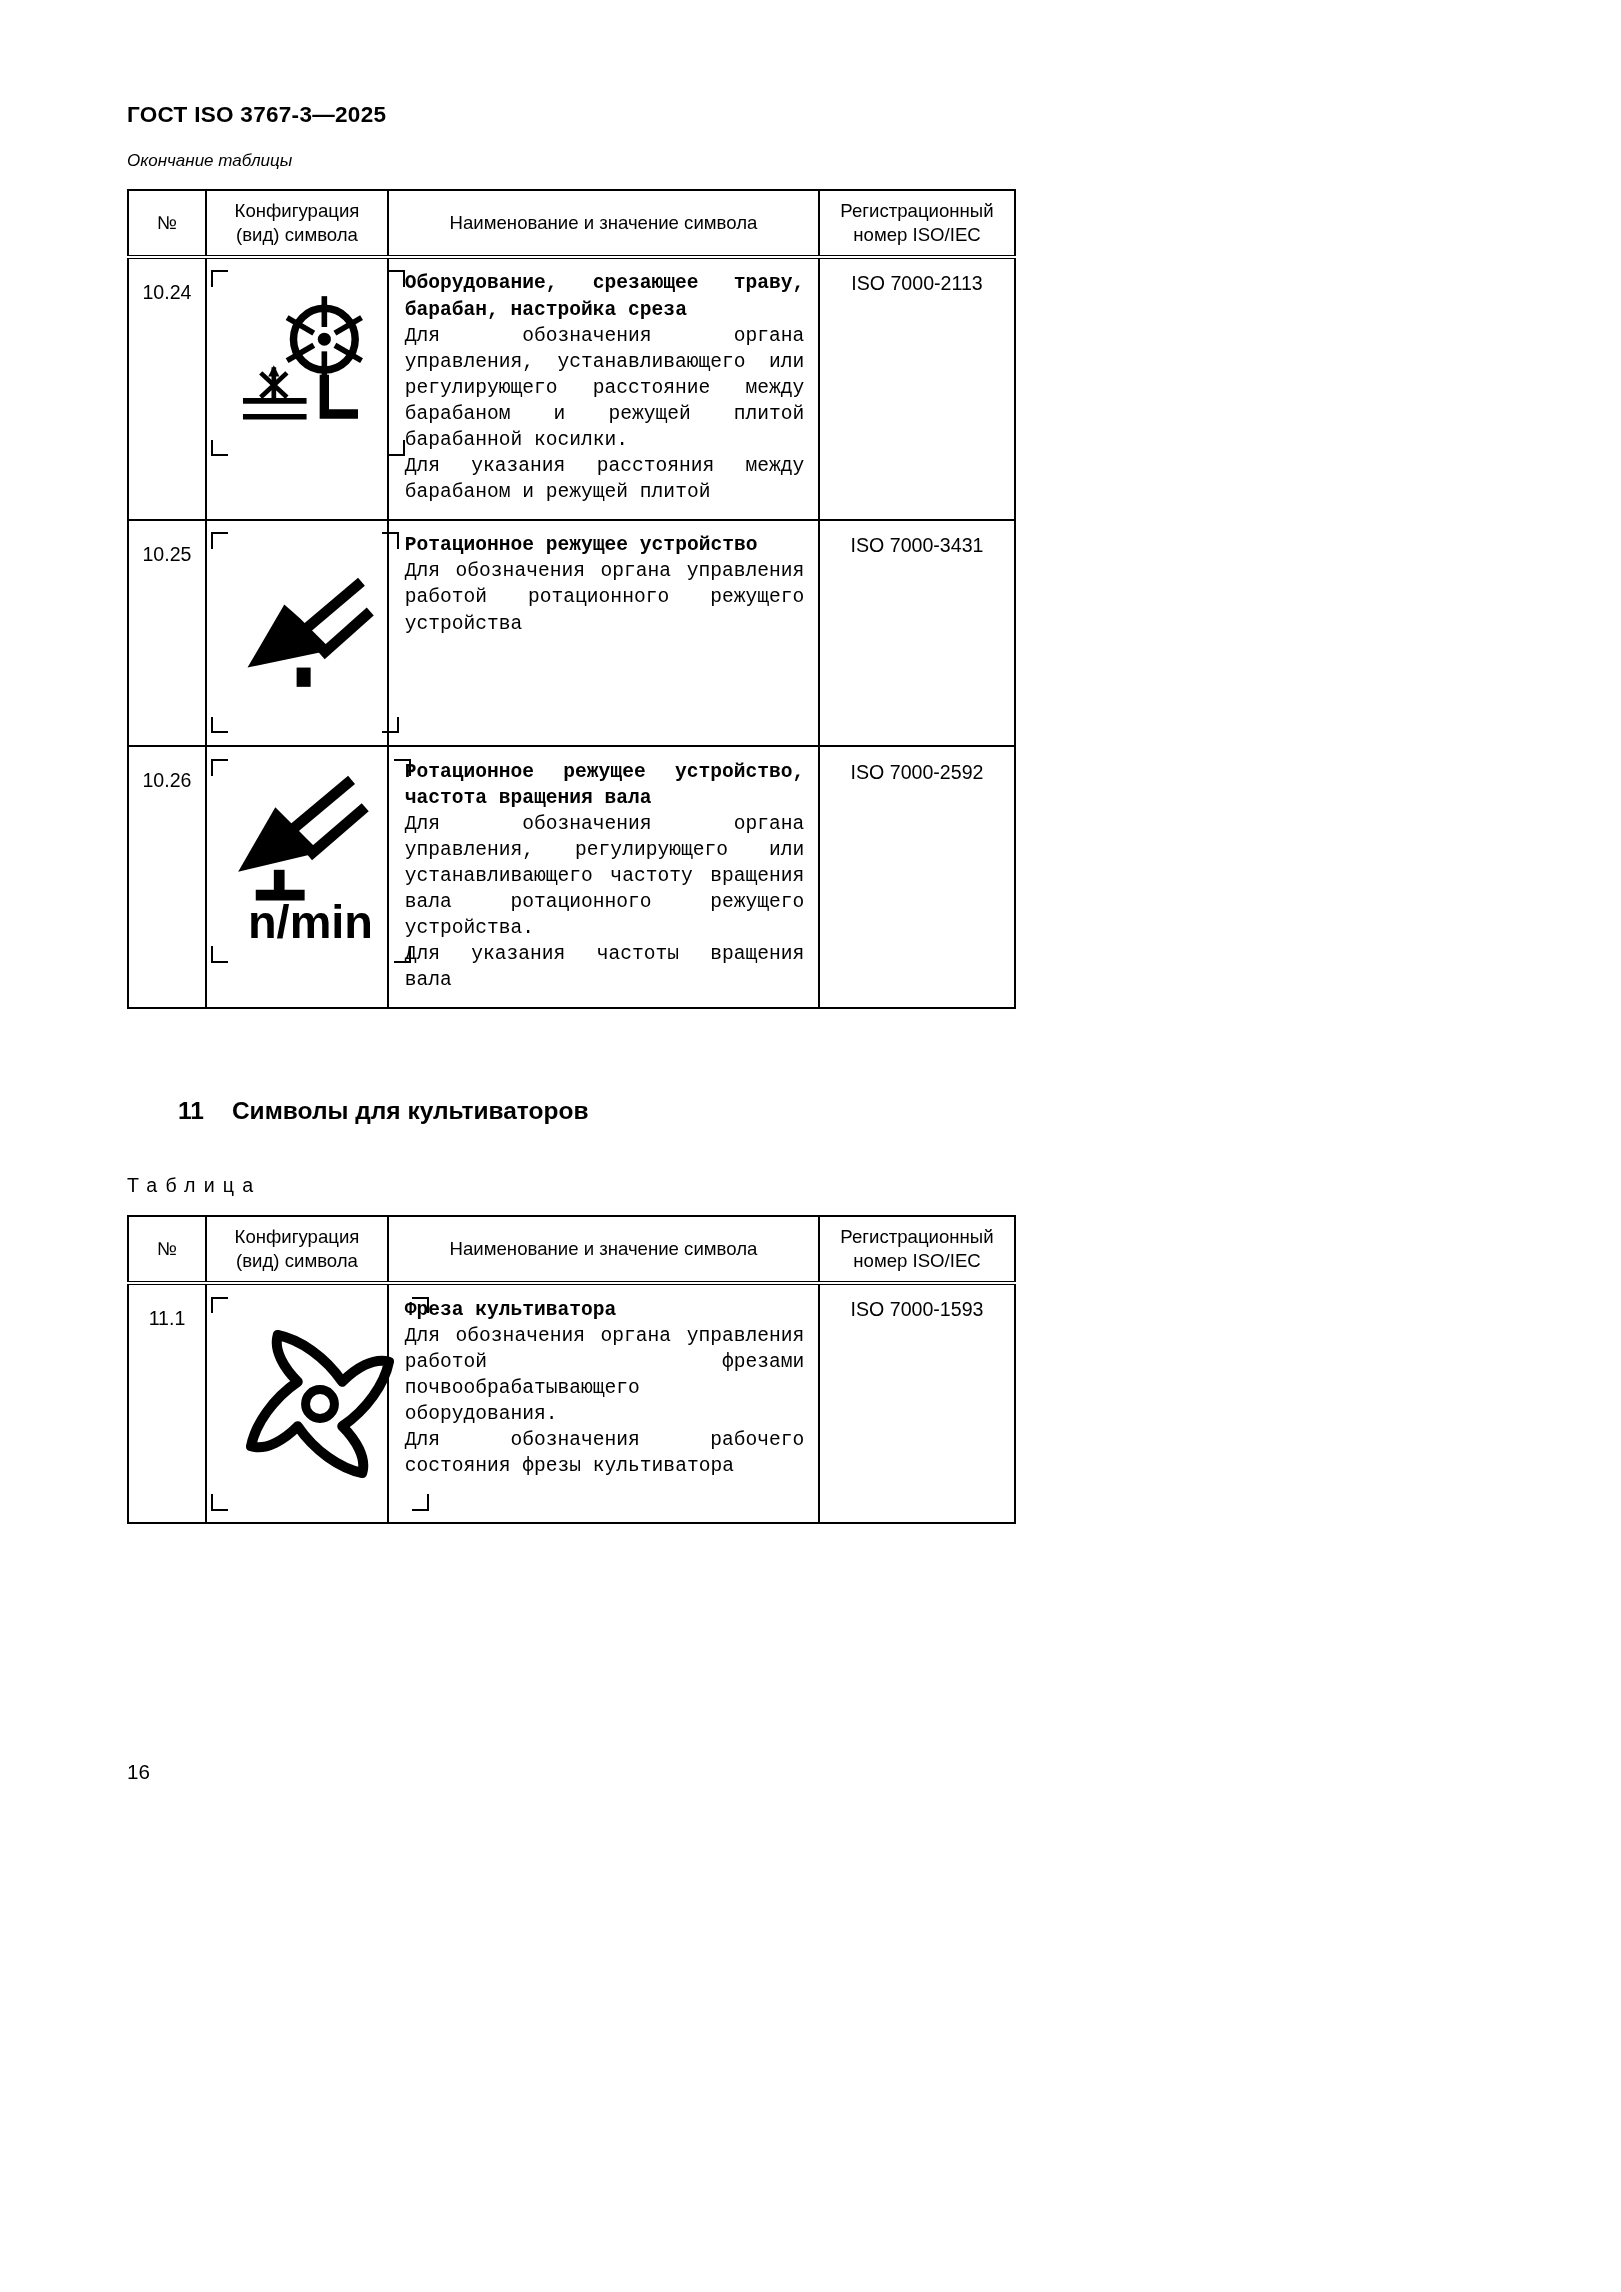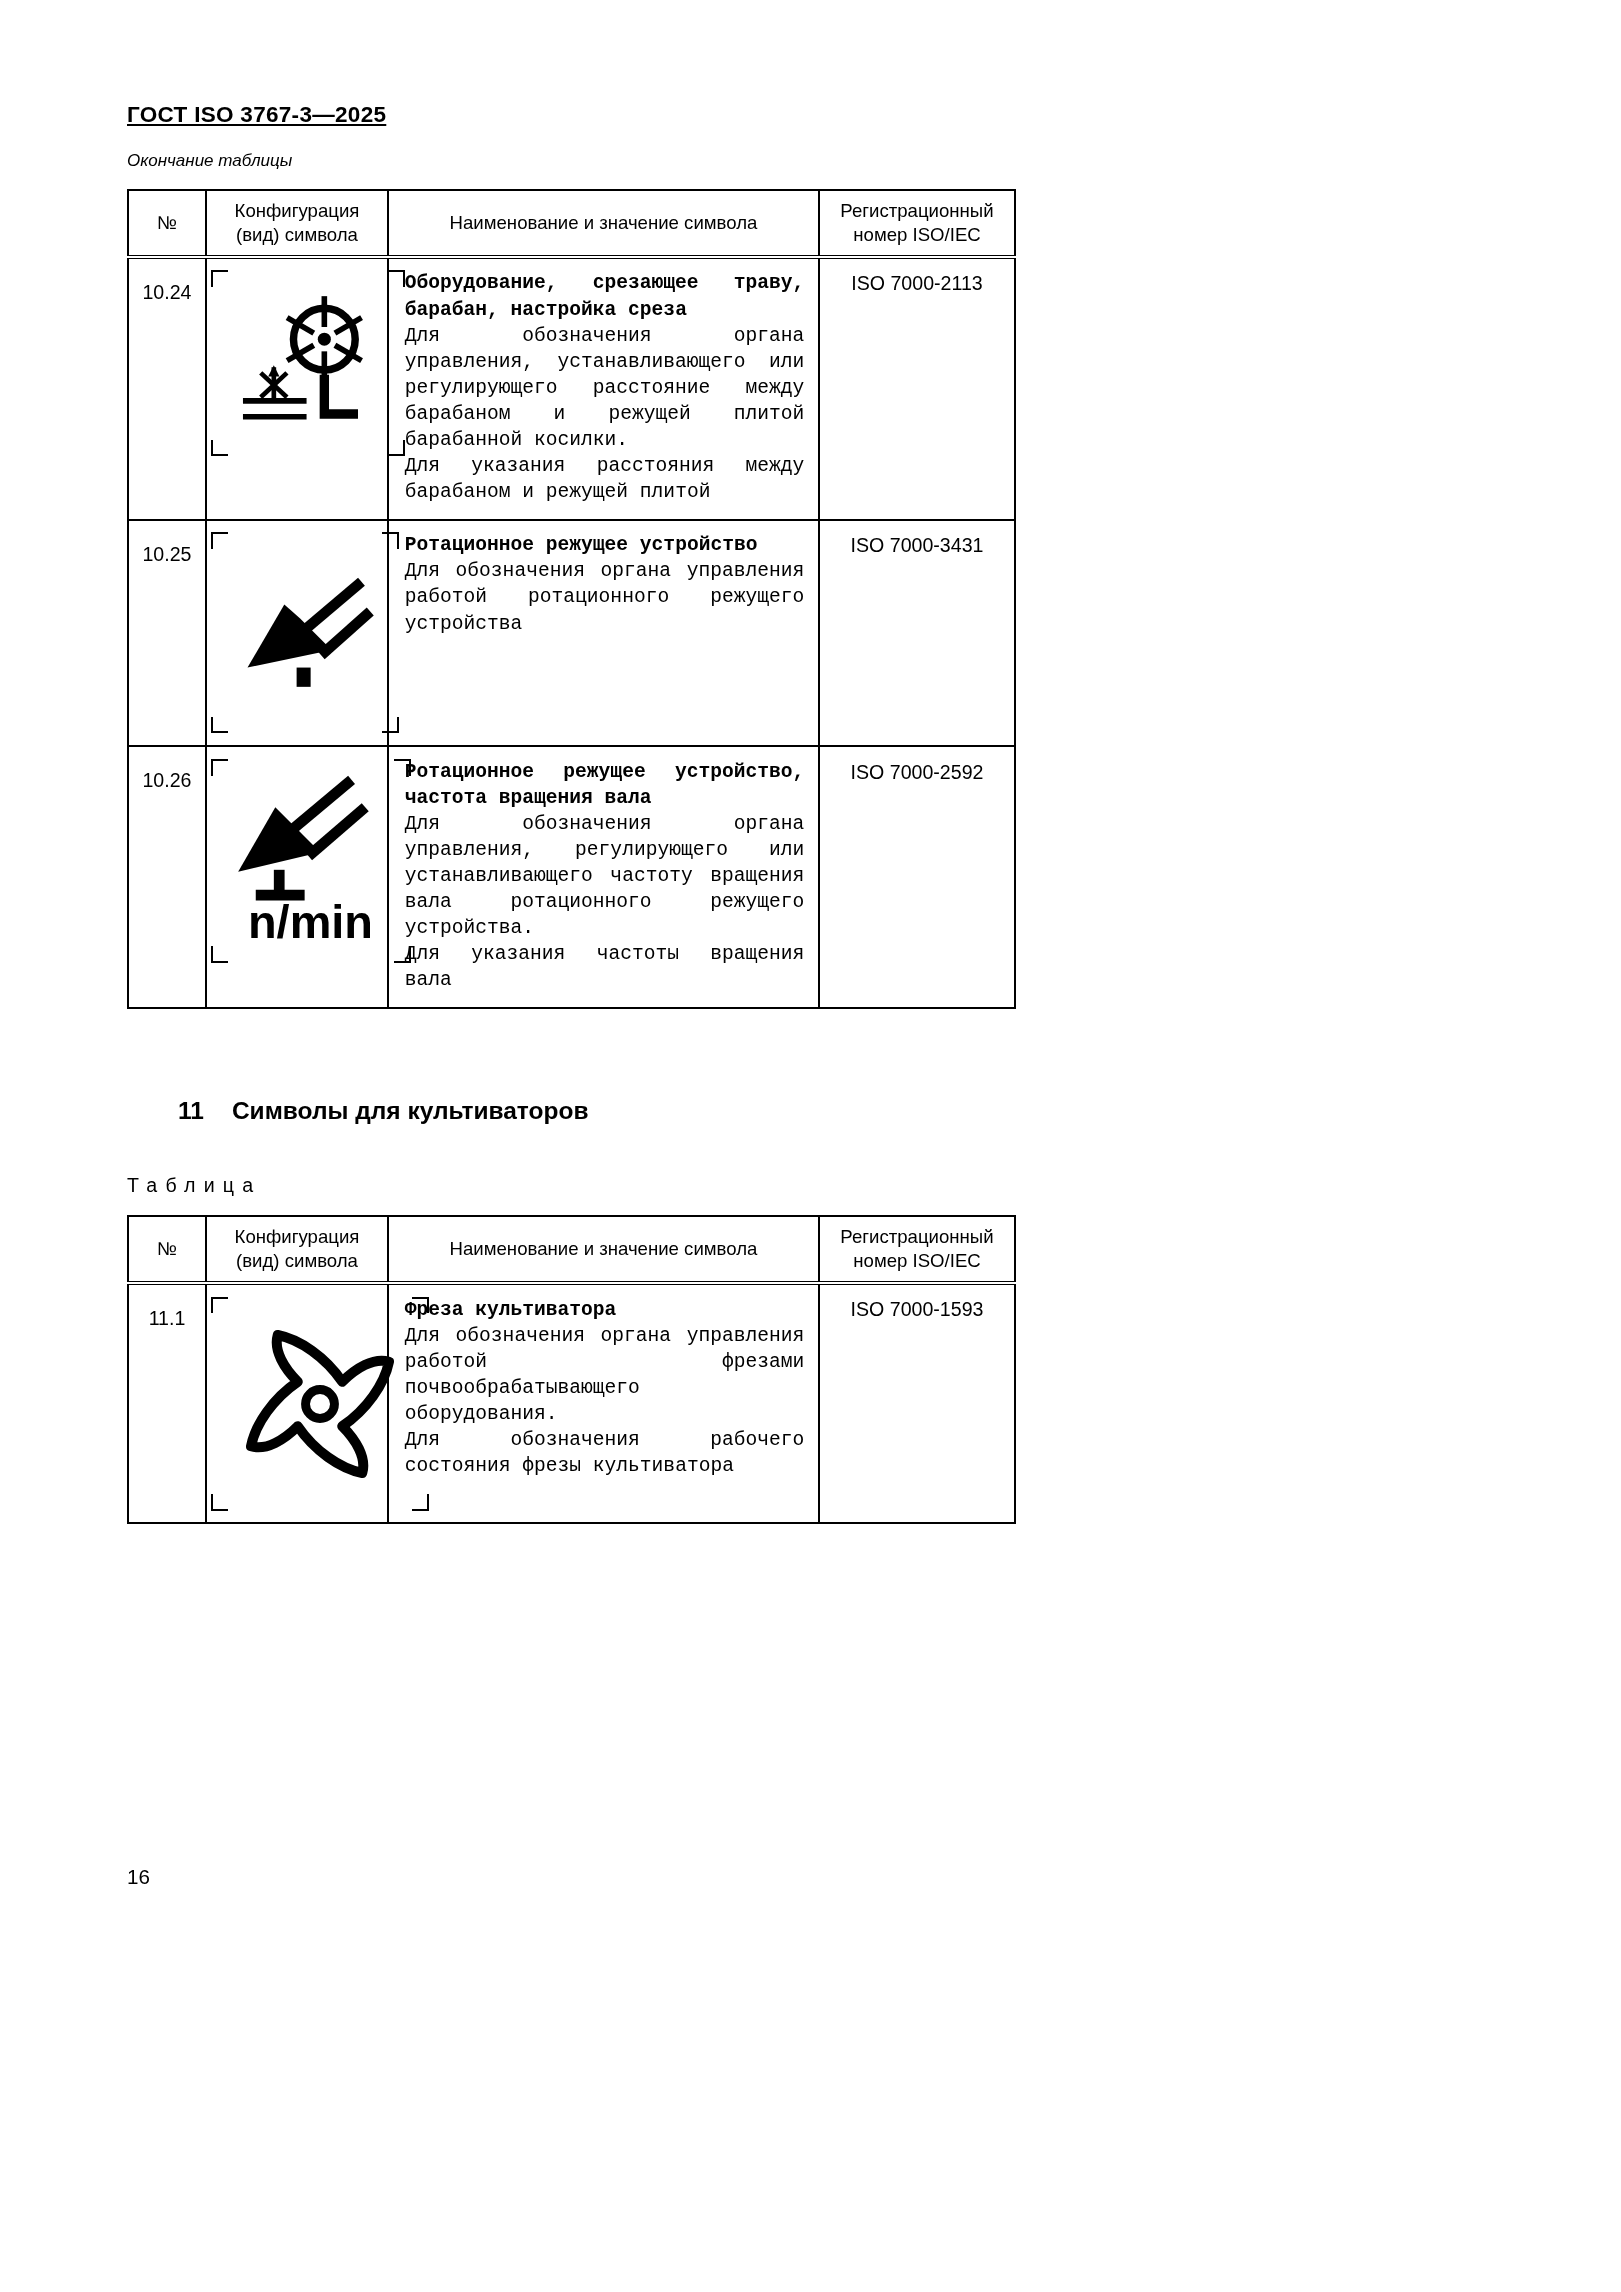--- a/index.html
+++ b/index.html
@@ -5,21 +5,21 @@
   * { box-sizing: border-box; margin: 0; padding: 0; }
   html, body { background: #ffffff; }
   body {
     width: 1621px; height: 2293px;
     position: relative;
     font-family: "Liberation Sans", sans-serif;
     color: #000;
   }
   .content { padding: 102px 0 0 127px; width: 1039px; }
 
-  .doc-code { font-size: 22.5px; font-weight: bold; letter-spacing: 0.3px; text-decoration: underline; }
+  .doc-code { font-size: 22.5px; font-weight: bold; letter-spacing: 0.3px; }
   .cont-note { font-style: italic; font-size: 17px; margin-top: 23px; }
 
   table { border-collapse: collapse; width: 888px; margin-top: 17.6px; table-layout: fixed; }
   th, td { border: 2px solid #000; vertical-align: top; }
   thead th {
     font-weight: normal; font-size: 18.6px; line-height: 1.25;
     text-align: center; vertical-align: middle;
     padding: 8.8px 7.8px;
     border-bottom: 4.9px double #000;
   }
@@ -39,21 +39,21 @@
 
   .rm-1024 { width: 194px; height: 186px; }
   .rm-1025 { width: 188px; height: 201px; }
   .rm-1026 { width: 200px; height: 204px; }
   .rm-111  { width: 218px; height: 214px; }
 
   .section-heading { margin: 88px 0 0 51px; font-size: 24.5px; font-weight: bold; }
   .section-heading .no { margin-right: 28px; }
   .table-label { margin-top: 49px; font-size: 19.6px; letter-spacing: .42em; }
 
-  .page-number { position: absolute; left: 127px; top: 1865px; font-size: 20.6px; }
+  .page-number { position: absolute; left: 127px; top: 1760px; font-size: 20.6px; }
 
   svg { display: block; }
 </style>
 </head>
 <body>
 
 <div class="content">
 
   <div class="doc-code">ГОСТ ISO 3767-3—2025</div>
 

